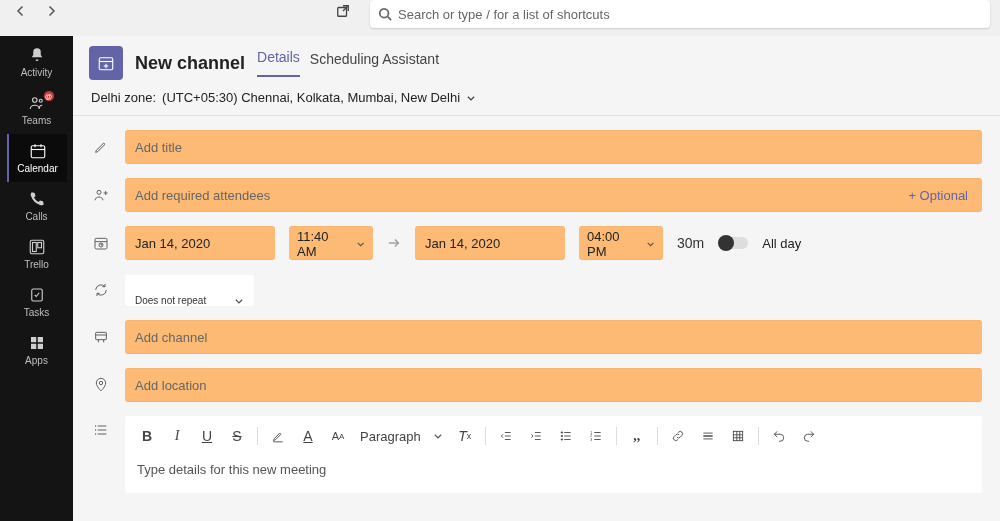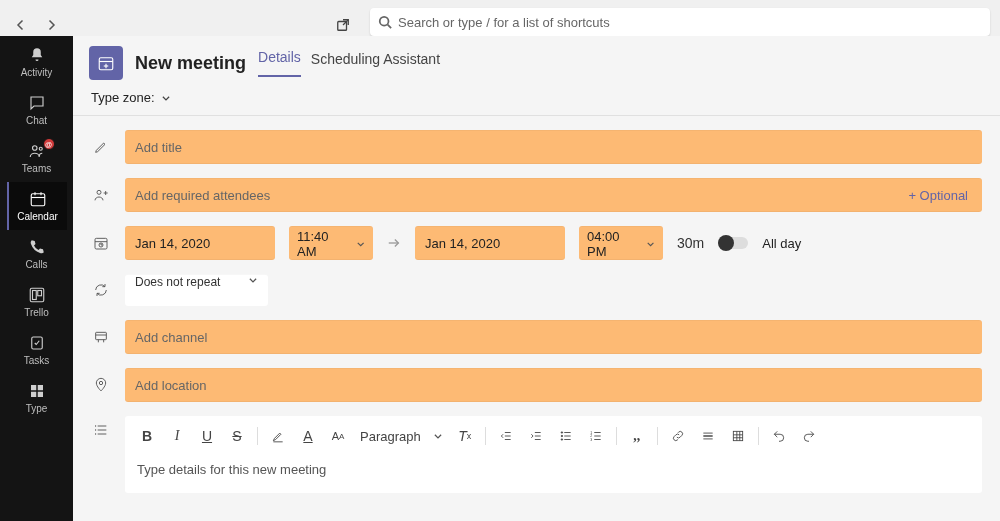--- a/index.html
+++ b/index.html
@@ -1,18 +1,18 @@
 <!DOCTYPE html>
 <html><head>
 <meta charset="utf-8">
 <style>
 *{box-sizing:border-box;margin:0;padding:0;font-family:"Segoe UI",Arial,sans-serif}
 body{width:1000px;height:521px;overflow:hidden;background:#f0f0f0;display:flex;flex-direction:column}
 
-.topbar{height:36px;background:#f0f0f0;display:flex;align-items:flex-end;padding:0 10px;gap:8px}
+.topbar{height:36px;background:#f0f0f0;display:flex;align-items:flex-start;padding:0 10px;gap:8px}
 .nav-btn{width:22px;height:22px;display:flex;align-items:center;justify-content:center;color:#555;border-radius:3px}
 .nav-btn svg{width:12px;height:12px;stroke:#555;stroke-width:2;fill:none}
 .topbar .spacer{flex:1}
 .popout{width:22px;height:22px;display:flex;align-items:center;justify-content:center;color:#444;margin-right:8px}
 .popout svg{width:14px;height:14px;stroke:#444;stroke-width:1.5;fill:none}
 .searchbox{display:flex;align-items:center;height:28px;width:620px;background:#fff;border-radius:4px;box-shadow:0 1px 2px rgba(0,0,0,.15);padding:0 8px;color:#666;font-size:13px;gap:6px}
 .searchbox svg{width:14px;height:14px;stroke:#666;stroke-width:2;fill:none}
 
 .body{flex:1;display:flex;min-height:0}
 .sidebar{width:73px;background:#141414;display:flex;flex-direction:column;align-items:center;padding-top:2px}
@@ -41,21 +41,21 @@
 .row .ricon svg{width:16px;height:16px;stroke:#555;fill:none;stroke-width:1.4}
 .field{flex:1;background:#fdba74;height:34px;border-radius:3px;display:flex;align-items:center;padding:0 10px;font-size:13px;color:#666;border-top:1px solid rgba(0,0,0,.03);box-shadow:inset 0 -1px 0 rgba(0,0,0,.04)}
 .field.sm{flex:none}
 .field.plain{color:#222}
 .chev{width:10px;height:10px;stroke:#555;stroke-width:2;fill:none;margin-left:8px}
 .arrow-right{width:14px;height:14px;stroke:#999;stroke-width:1.5;fill:none}
 .dur{font-size:14px;color:#333}
 .toggle{width:30px;height:12px;background:#ddd;border-radius:6px;position:relative}
 .toggle::after{content:"";position:absolute;left:0;top:-2px;width:16px;height:16px;background:#333;border-radius:50%}
 .allday{font-size:13px;color:#222}
-.selectbox{background:#fff;height:32px;border-radius:3px;display:inline-flex;align-items:flex-start;padding:0 10px;font-size:12px;color:#333;gap:20px;border-top:1px solid rgba(0,0,0,.03)}
+.selectbox{background:#fff;height:32px;border-radius:3px;display:inline-flex;align-items:flex-end;padding:0 10px;font-size:10px;color:#333;gap:20px;border-top:1px solid rgba(0,0,0,.03)}
 .addopt{color:#6264A7;font-size:13px;margin-left:auto;padding-right:4px}
 
 .editor{background:#fff;border-radius:3px;padding:0;flex:1}
 .editor-toolbar{display:flex;align-items:center;gap:6px;padding:8px 10px;flex-wrap:wrap}
 .tb-btn{min-width:24px;height:24px;display:flex;align-items:center;justify-content:center;color:#444;font-size:14px;border-radius:3px}
 .tb-btn.bold{font-weight:700}
 .tb-btn.italic{font-style:italic;font-family:serif}
 .tb-btn.uline{text-decoration:underline}
 .tb-btn.strike{text-decoration:line-through}
 .tb-sep{width:1px;height:18px;background:#ddd;margin:0 2px}
@@ -98,26 +98,20 @@
 
   <div class="sidebar">
     <div class="side-item filled">
       <svg viewBox="0 0 24 24">
           <path d="M12 3a5 5 0 0 0-5 5v4l-2 3h14l-2-3V8a5 5 0 0 0-5-5z"></path>
           <path d="M10 18a2 2 0 0 0 4 0"></path>
         </svg>
       <span>Activity</span>
     </div>
     <div class="side-item">
-      <svg viewBox="0 0 24 24">
-          <path d="M4 4h16v12H8l-4 4z"></path>
-        </svg>
-      <span>Chat</span>
-    </div>
-    <div class="side-item">
       <div class="badge">
           <span>@</span>
         </div>
       <svg viewBox="0 0 24 24">
           <circle cx="9" cy="8" r="3"></circle>
           <circle cx="17" cy="9" r="2"></circle>
           <path d="M3 20c0-3 3-5 6-5s6 2 6 5"></path>
           <path d="M15 19c0-2 1.5-4 4-4"></path>
         </svg>
       <span>Teams</span>
@@ -152,43 +146,44 @@
         </svg>
       <span>Tasks</span>
     </div>
     <div class="side-item filled">
       <svg viewBox="0 0 24 24">
           <rect x="4" y="4" width="7" height="7"></rect>
           <rect x="13" y="4" width="7" height="7"></rect>
           <rect x="4" y="13" width="7" height="7"></rect>
           <rect x="13" y="13" width="7" height="7"></rect>
         </svg>
-      <span>Type</span>
+      <span>Apps</span>
     </div>
   </div>
 
   <div class="main">
     <div class="hdr">
       <div class="meet-icon">
         <svg viewBox="0 0 24 24">
             <rect x="3" y="5" width="18" height="16" rx="2"></rect>
             <line x1="3" y1="10" x2="21" y2="10"></line>
             <line x1="12" y1="13" x2="12" y2="19"></line>
             <line x1="9" y1="16" x2="15" y2="16"></line>
           </svg>
       </div>
-      <h1>New meeting</h1>
+      <h1>New channel</h1>
       <div class="tabs">
         <div class="tab active">Details</div>
         <div class="tab">Scheduling Assistant</div>
       </div>
     </div>
 
     <div class="tzrow">
-      <span>Type zone:</span>
+      <span>Delhi zone:</span>
+      <span>(UTC+05:30) Chennai, Kolkata, Mumbai, New Delhi</span>
       <svg viewBox="0 0 16 16">
           <polyline points="3,6 8,11 13,6"></polyline>
         </svg>
     </div>
 
     <div class="form">
 
       <div class="row">
         <div class="ricon">
             <svg viewBox="0 0 24 24">

